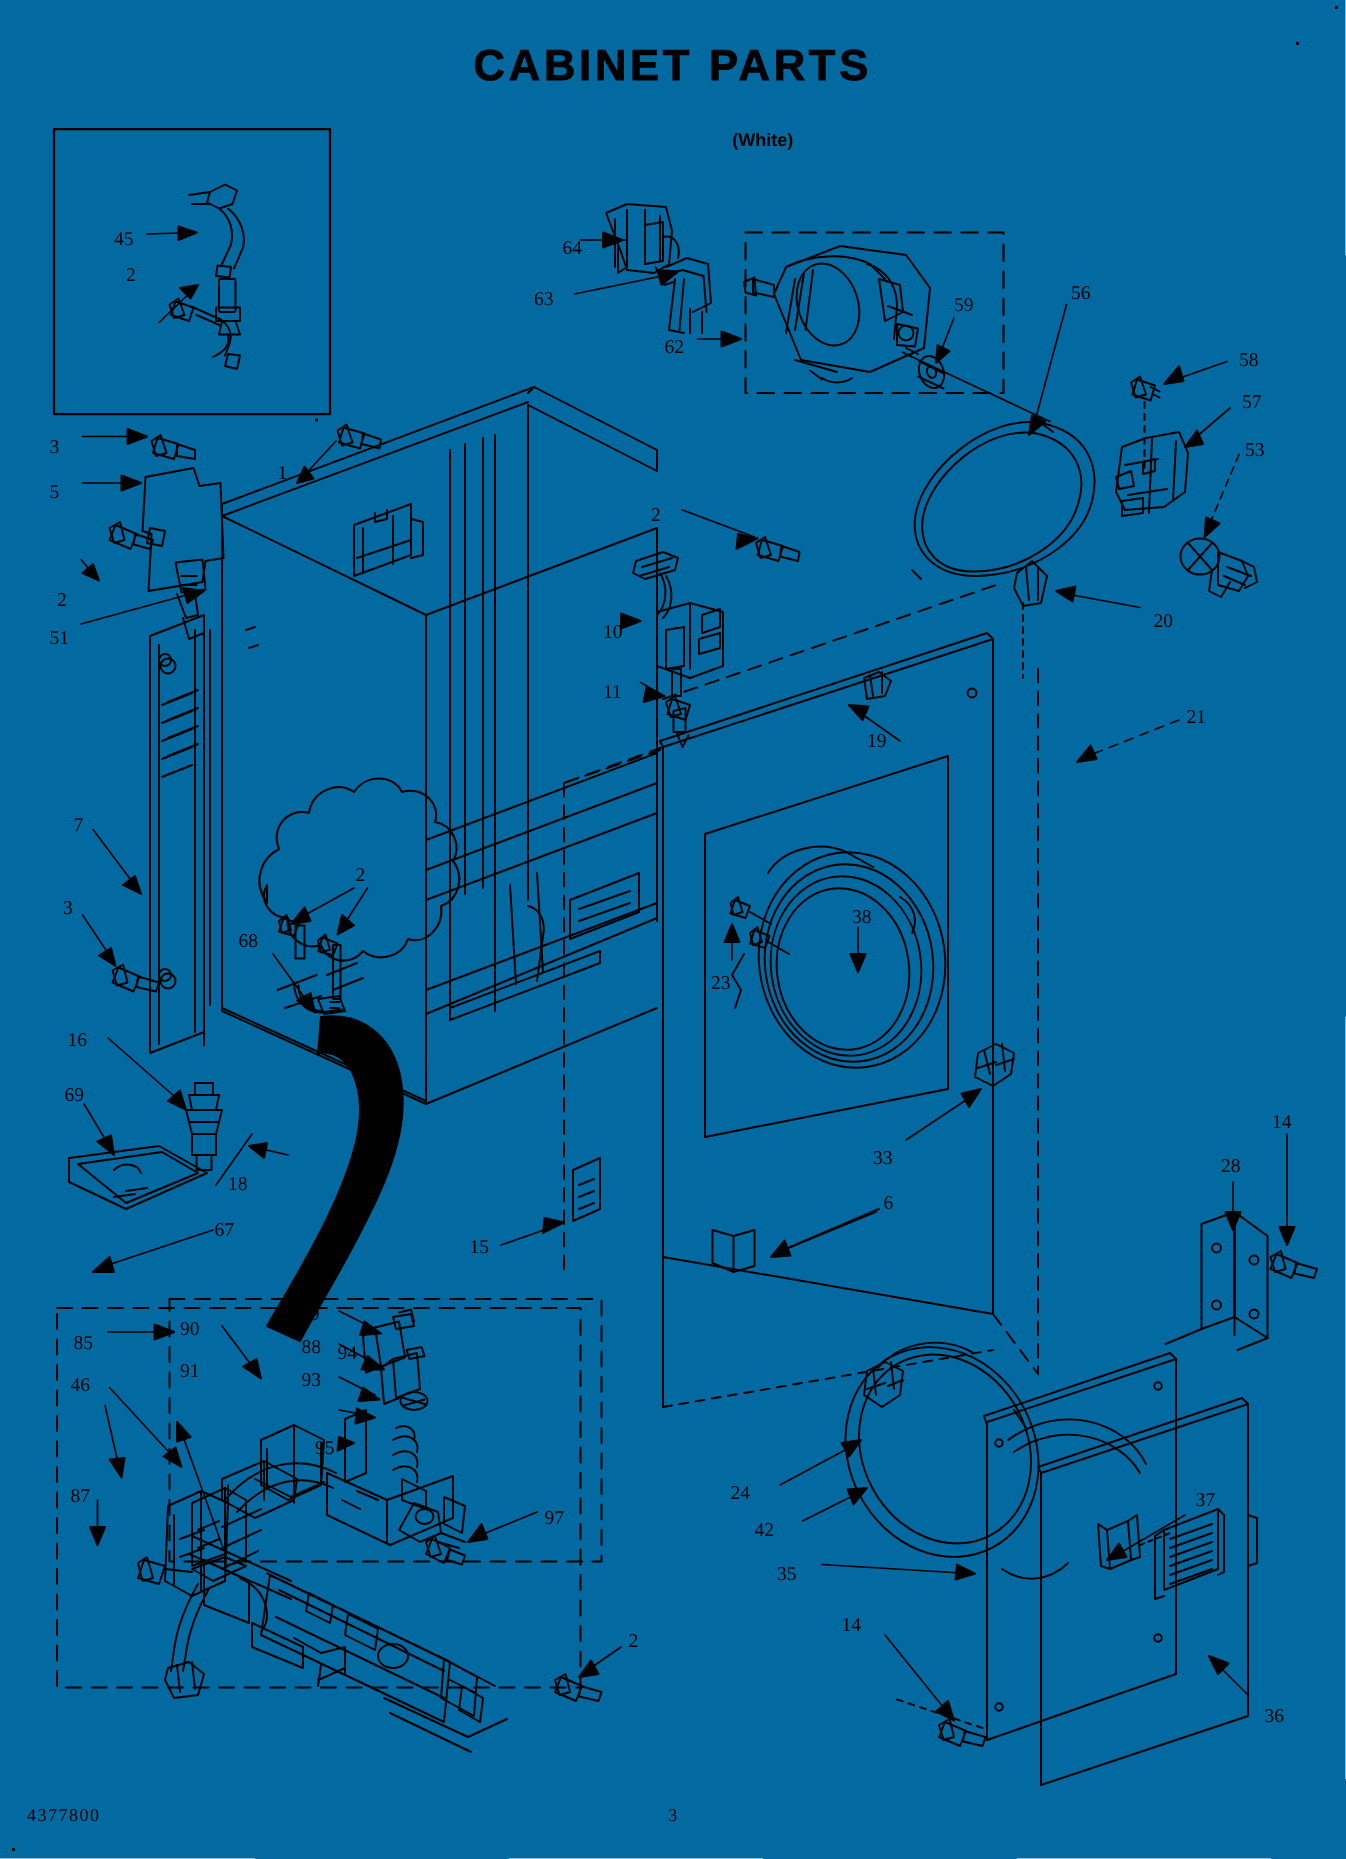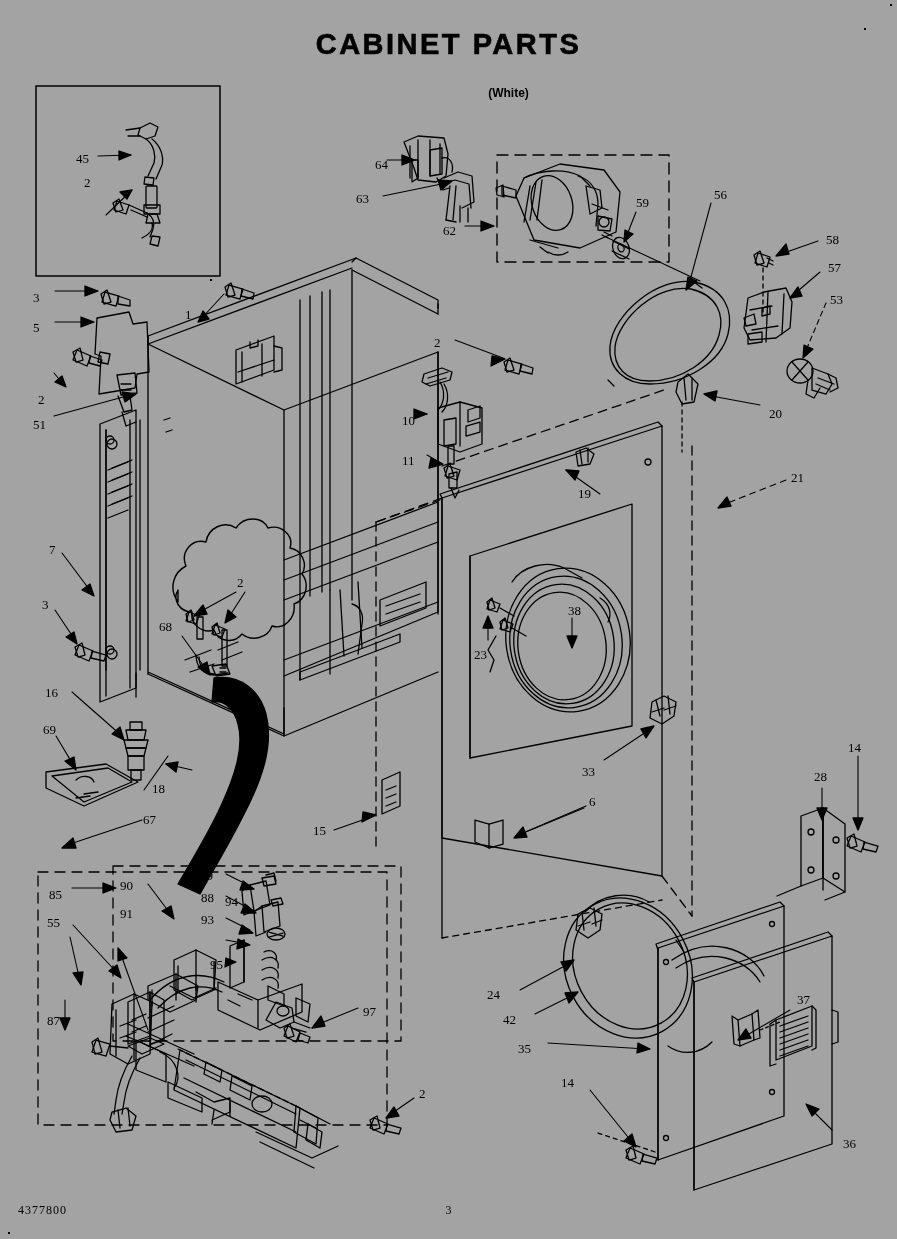--- a/index.html
+++ b/index.html
@@ -1,19 +1,19 @@
 <!DOCTYPE html>
 <html><head>
 <meta charset="utf-8">
 <title>Cabinet Parts Diagram</title>
 <style>
   html,body{margin:0;padding:0;background:#fff;}
   body{width:897px;height:1239px;position:relative;overflow:hidden;
        font-family:"Liberation Sans",sans-serif;color:#000;}
-  #sheet{position:absolute;inset:0;width:897px;height:1239px;background:#a3a3a3;}
+  #sheet{position:absolute;inset:0;width:897px;height:1239px;background:#0369a1;}
   svg.layer{position:absolute;left:0;top:0;width:897px;height:1239px;}
   .ttl{position:absolute;width:100%;text-align:center;}
   #title{top:28px;font-size:29px;font-weight:bold;letter-spacing:2.5px;
          -webkit-text-stroke:0.6px #000;}
   #subtitle{top:62px;font-size:13px;font-weight:bold;letter-spacing:0.3px;}
   #variant{top:86px;font-size:12px;font-weight:bold;padding-left:60px;}
   .cal{position:absolute;font-size:13px;font-weight:normal;
        font-family:"Liberation Serif",serif;line-height:1;white-space:nowrap;}
   #partno{position:absolute;left:18px;top:1203px;font-size:12px;letter-spacing:1px;
           font-family:"Liberation Serif",serif;}
@@ -612,26 +612,26 @@
       <div class="cal" style="left: 143px; top: 813px;">67</div>
       <div class="cal" style="left: 313px; top: 824px;">15</div>
       <div class="cal" style="left: 582px; top: 765px;">33</div>
       <div class="cal" style="left: 589px; top: 795px;">6</div>
       <div class="cal" style="left: 848px; top: 741px;">14</div>
       <div class="cal" style="left: 814px; top: 770px;">28</div>
       <div class="cal" style="left: 49px; top: 888px;">85</div>
       <div class="cal" style="left: 120px; top: 879px;">90</div>
       <div class="cal" style="left: 200px; top: 869px;">89</div>
       <div class="cal" style="left: 201px; top: 891px;">88</div>
-      <div class="cal" style="left: 47px; top: 916px;">55</div>
+      <div class="cal" style="left: 47px; top: 916px;">46</div>
       <div class="cal" style="left: 120px; top: 907px;">91</div>
       <div class="cal" style="left: 201px; top: 913px;">93</div>
       <div class="cal" style="left: 201px; top: 895px; margin-left: 24px;">94</div>
       <div class="cal" style="left: 210px; top: 958px;">95</div>
-      <div class="cal" style="left: 47px; top: 990px; margin-top: 24px;">87</div>
+      <div class="cal" style="left: 47px; top: 990px;">87</div>
       <div class="cal" style="left: 363px; top: 1005px;">97</div>
       <div class="cal" style="left: 487px; top: 988px;">24</div>
       <div class="cal" style="left: 503px; top: 1013px;">42</div>
       <div class="cal" style="left: 518px; top: 1042px;">35</div>
       <div class="cal" style="left: 797px; top: 993px;">37</div>
       <div class="cal" style="left: 561px; top: 1076px;">14</div>
       <div class="cal" style="left: 843px; top: 1137px;">36</div>
       <div class="cal" style="left: 419px; top: 1087px;">2</div>
     </div>
 

